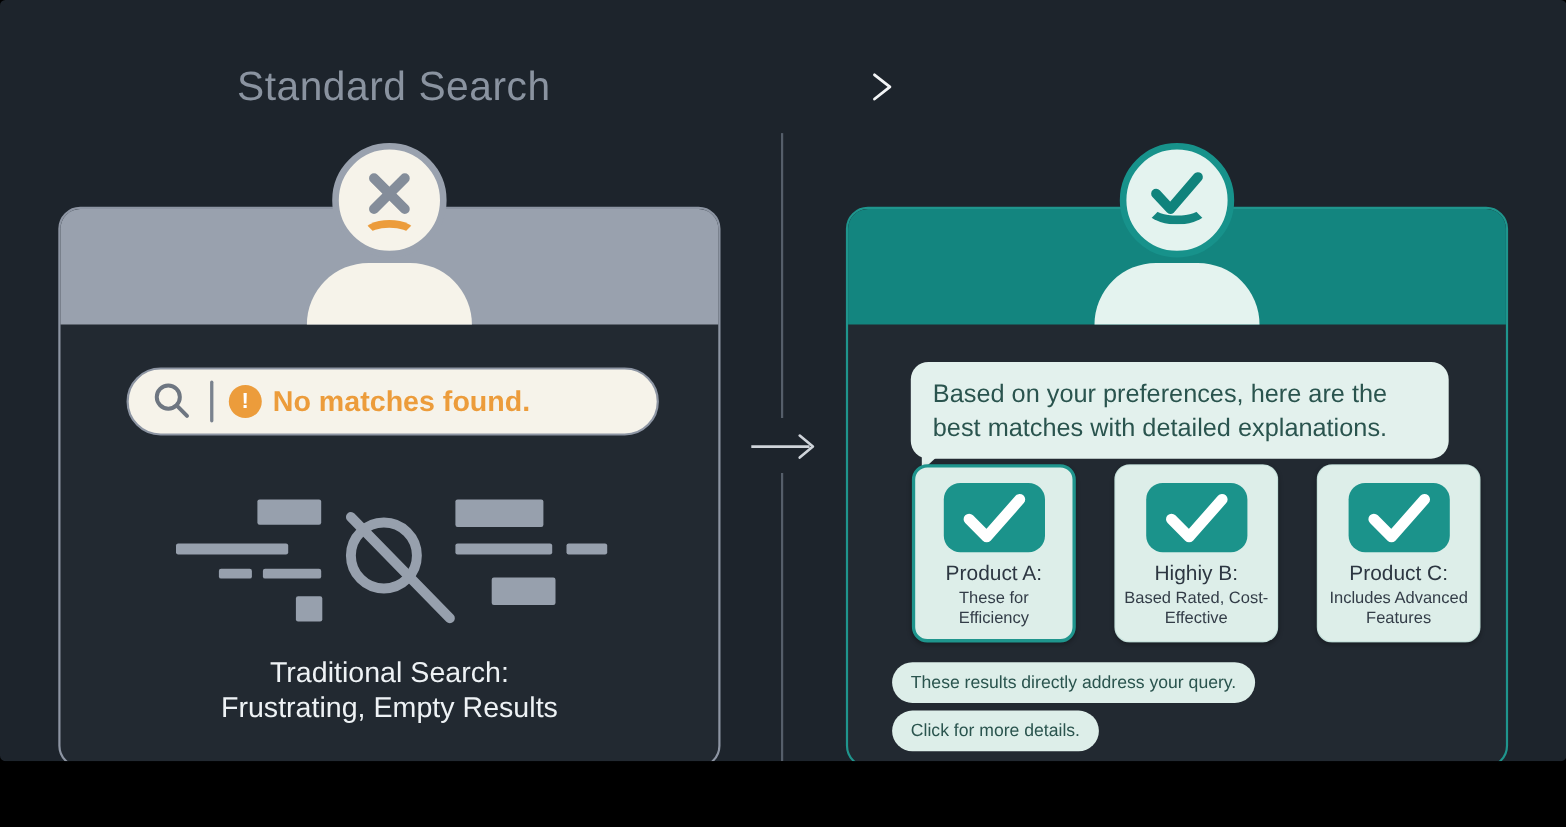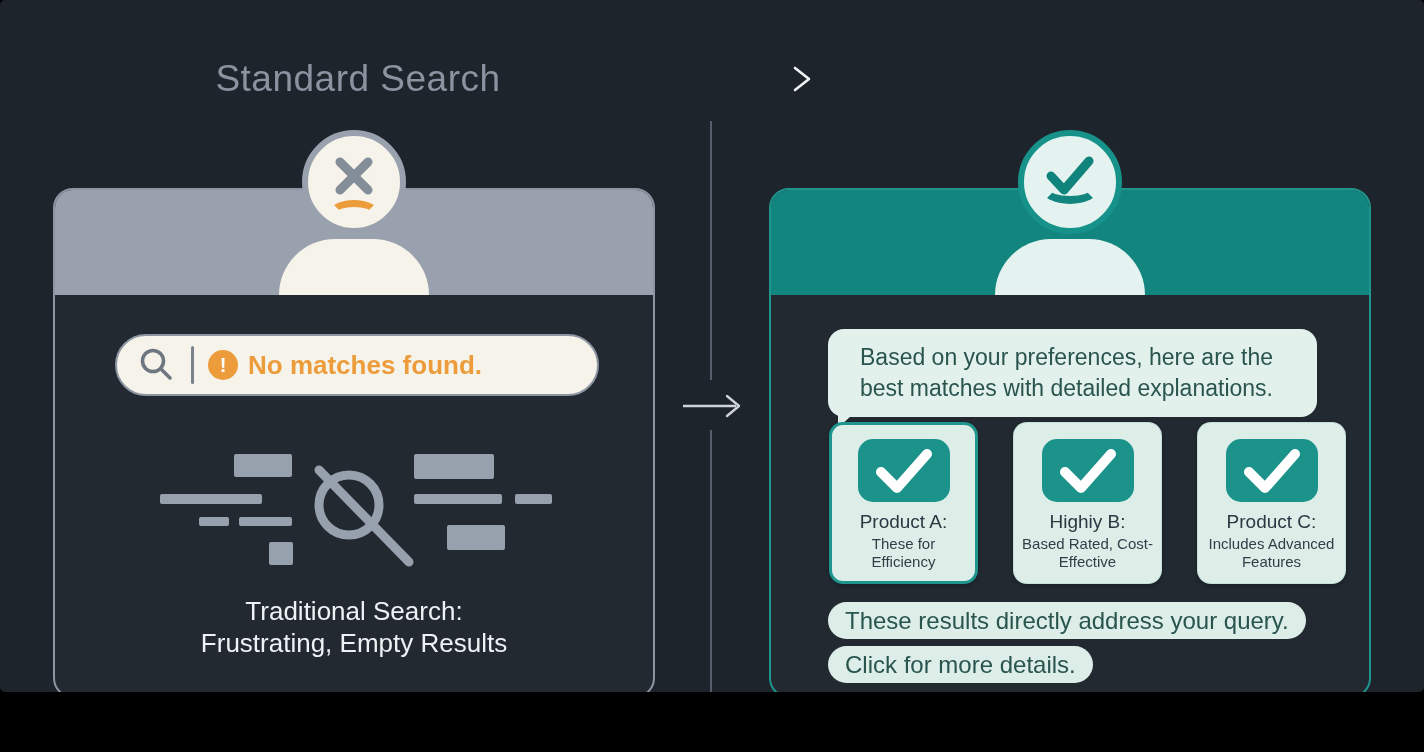--- a/index.html
+++ b/index.html
@@ -51,35 +51,35 @@
   .warn-badge{width:30px;height:30px;border-radius:50%;background:var(--orange,#ec9c3b);color:#fff;
               font-weight:700;font-size:20px;display:flex;align-items:center;justify-content:center;
               margin-right:10px;flex:0 0 auto;}
   .no-results-text{color:var(--orange,#ec9c3b);font-weight:700;font-size:26px;white-space:nowrap;}
   .no-results-art{position:absolute;left:100px;top:258px;}
   .caption{position:absolute;left:0;top:406px;width:100%;text-align:center;color:#eef2f5;
            font-size:26px;line-height:1.22;}
   
   .chat-bubble{position:absolute;left:57px;top:139px;width:489px;min-height:79px;border-radius:16px;
                background:var(--mint-bubble,#e3f1ed);color:var(--dark-teal-text,#2a544e);
-               font-size:23px;line-height:1.34;padding:13px 32px;}
+               font-size:23px;line-height:1.34;padding:13px 20px;}
   .chat-bubble::after{content:"";position:absolute;left:10px;bottom:-11px;width:0;height:0;
                border-top:13px solid var(--mint-bubble,#e3f1ed);border-right:14px solid transparent;}
   .products{position:absolute;left:58px;top:232px;display:flex;gap:35px;}
   .product{width:149px;height:162px;border-radius:14px;background:var(--mint-card,#ddeee9);
            border:1px solid rgba(180,215,208,.6);display:flex;flex-direction:column;align-items:center;
            box-shadow:0 2px 4px rgba(0,0,0,.25);}
   .product.highlighted{border:3px solid var(--teal-border,#1f958d);}
   .check-square{width:92px;height:63px;border-radius:15px;background:var(--teal-check,#1b938b);
                 margin-top:16px;display:flex;align-items:center;justify-content:center;flex:0 0 auto;}
   .product.highlighted .check-square{margin-top:14px;}
   .p-title{margin-top:9px;font-size:19px;color:#2d3742;font-weight:500;}
   .p-sub{margin-top:2px;font-size:15px;color:#333d48;text-align:center;line-height:1.2;padding:0 8px;}
-  .pill{position:absolute;left:57px;height:37px;border-radius:19px;background:var(--mint-card,#ddeee9);
-        color:var(--dark-teal-text,#2a544e);font-size:24px;display:inline-flex;align-items:center;
+  .pill{position:absolute;left:40px;height:37px;border-radius:19px;background:var(--mint-card,#ddeee9);
+        color:var(--dark-teal-text,#2a544e);font-size:16px;display:inline-flex;align-items:center;
         padding:0 17px;white-space:nowrap;}
   .pill-1{top:412px;}
   .pill-2{top:456px;}
 </style>
 </head>
 <body style="--page-bg: #1d242c; --panel-bg: #222931; --gray-title: #8a93a0; --gray-header: #99a1ae; --gray-border: #8d95a3; --divider: #555e6a; --teal-header: #13857f; --teal-border: #1f958d; --teal-ring: #17928b; --teal-accent: #2ba099; --teal-check: #1b938b; --orange: #ec9c3b; --cream: #f6f3ea; --mint-face: #e4f3ef; --mint-bubble: #e3f1ed; --mint-card: #ddeee9; --dark-teal-text: #2a544e; --bars-gray: #97a0ad;">
 
 <div class="canvas">
 
   <div class="title left-title">Standard Search</div>

